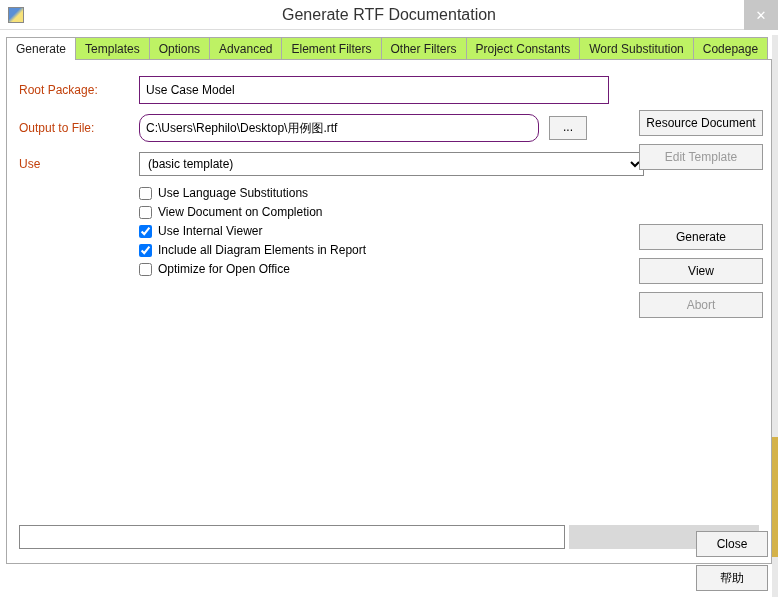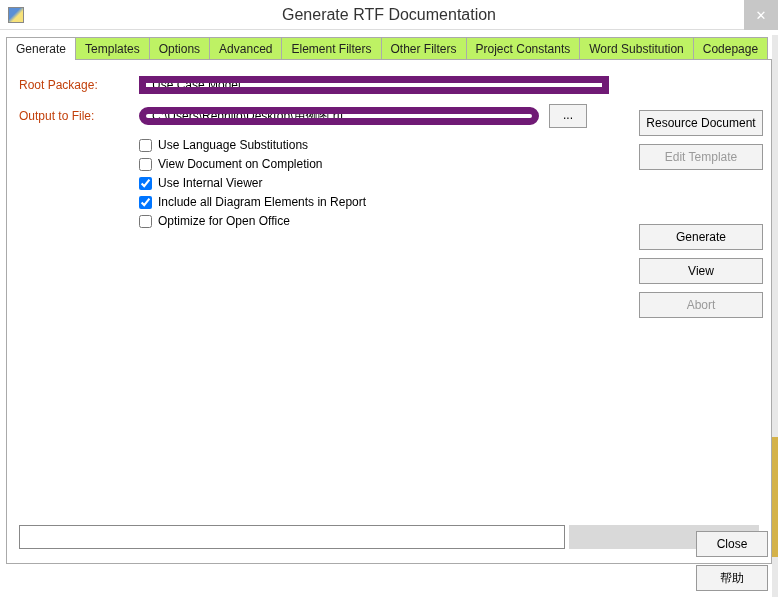--- a/index.html
+++ b/index.html
@@ -82,22 +82,22 @@
   .row {
     display: flex;
     align-items: center;
     margin-bottom: 10px;
   }
   .label-col {
     width: 120px;
     color: #c2410c;
   }
   .textinput {
-    border: 7px solid #701a75;
-    height: 16px;
+    border: 1px solid #701a75;
+    height: 28px;
     padding: 2px 6px;
     font-size: 12px;
     font-family: inherit;
     background: #fff;
   }
   .rootpkg { width: 470px; }
   .outfile { width: 400px; border-radius: 10px; }
   .select {
     width: 505px;
     height: 24px;
@@ -223,20 +223,26 @@
       <div class="label-col">Root Package:</div>
       <input class="textinput rootpkg" value="Use Case Model" style="">
     </div>
 
     <div class="row">
       <div class="label-col">Output to File:</div>
       <input class="textinput outfile" value="C:\Users\Rephilo\Desktop\用例图.rtf" style="">
       <div class="browse-btn">...</div>
     </div>
 
+    <div class="row">
+      <div class="label-col">Use</div>
+      <select class="select">
+        <option>(basic template)</option>
+      </select>
+    </div>
 
     <div class="side-btn" style="top:50px;">Resource Document</div>
     <div class="side-btn disabled" style="top:84px;">Edit Template</div>
     <div class="side-btn" style="top:164px;">Generate</div>
     <div class="side-btn" style="top:198px;">View</div>
     <div class="side-btn disabled" style="top:232px;">Abort</div>
 
     <div class="checks">
       <div class="check-row">
         <input type="checkbox" style="">

